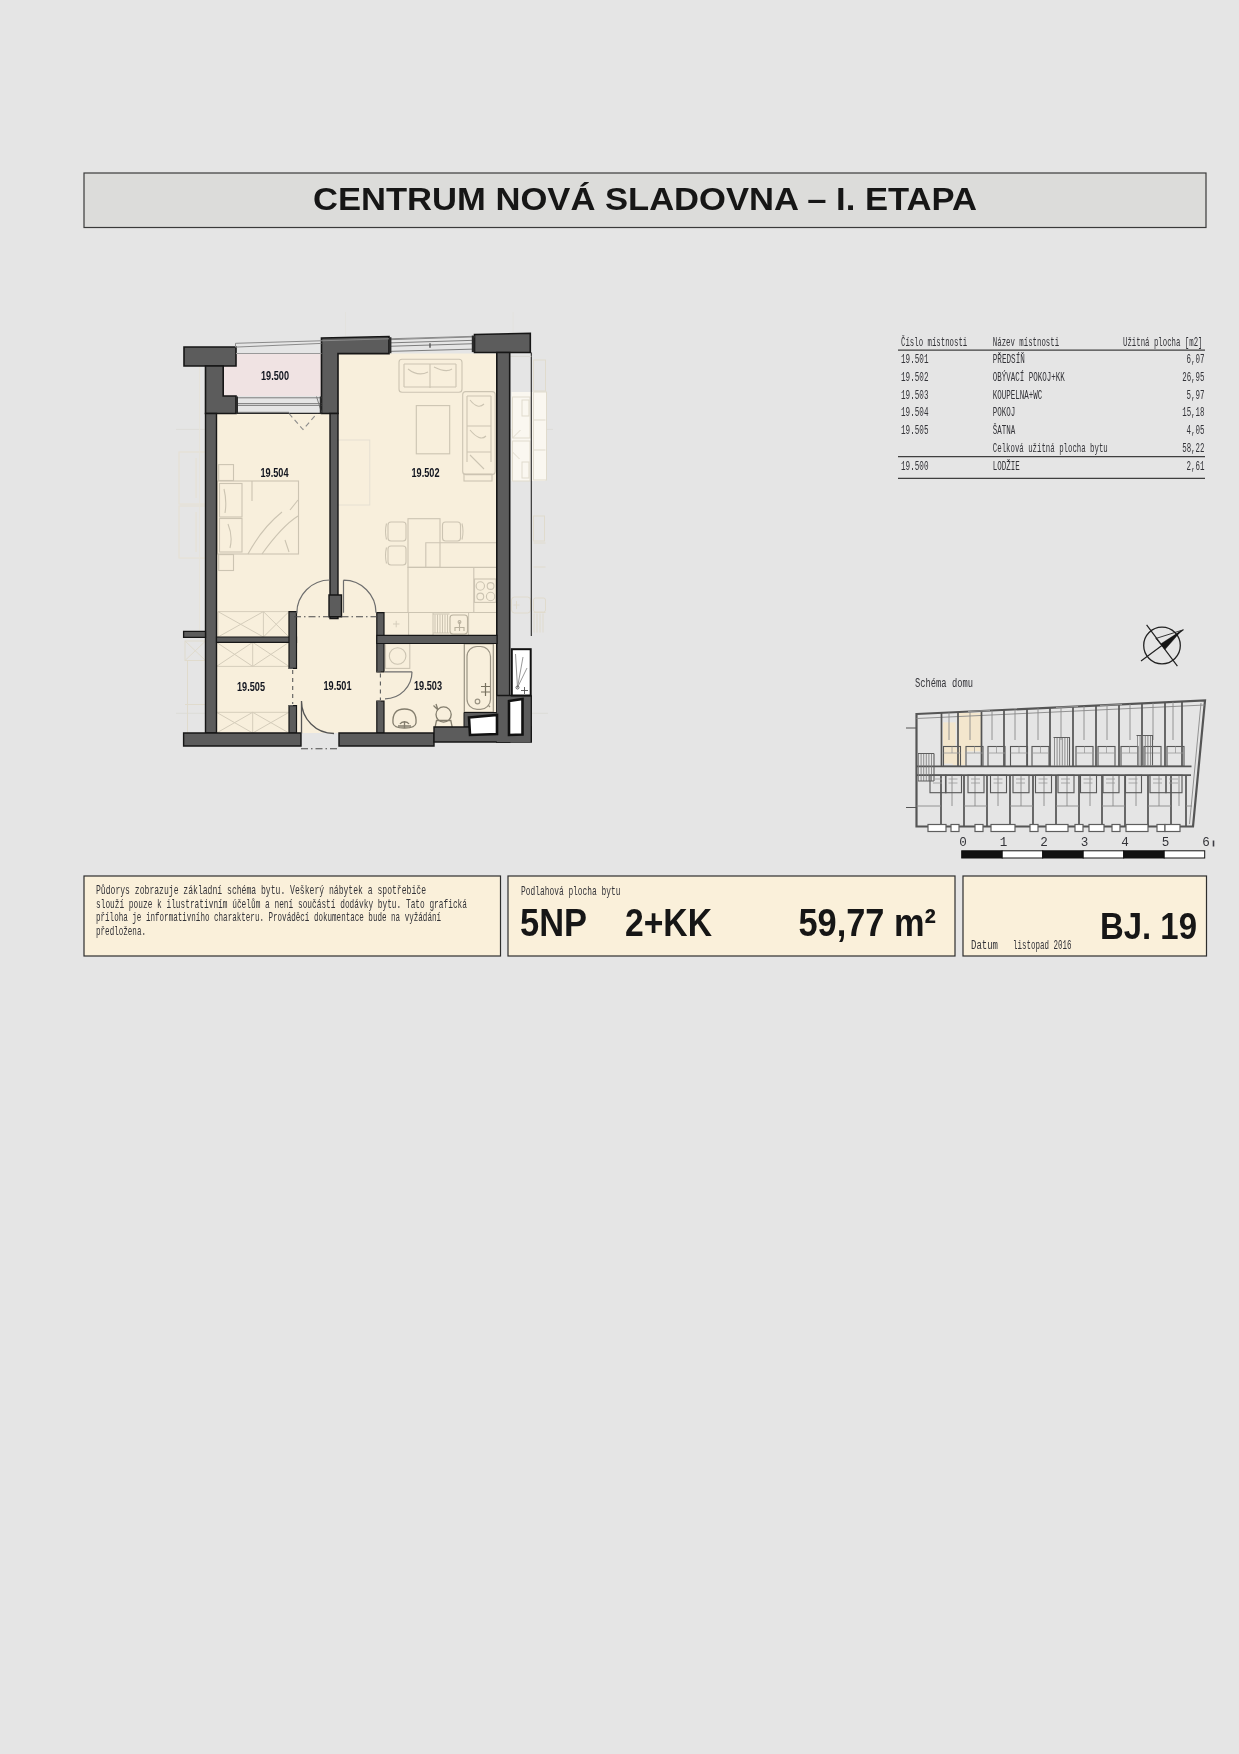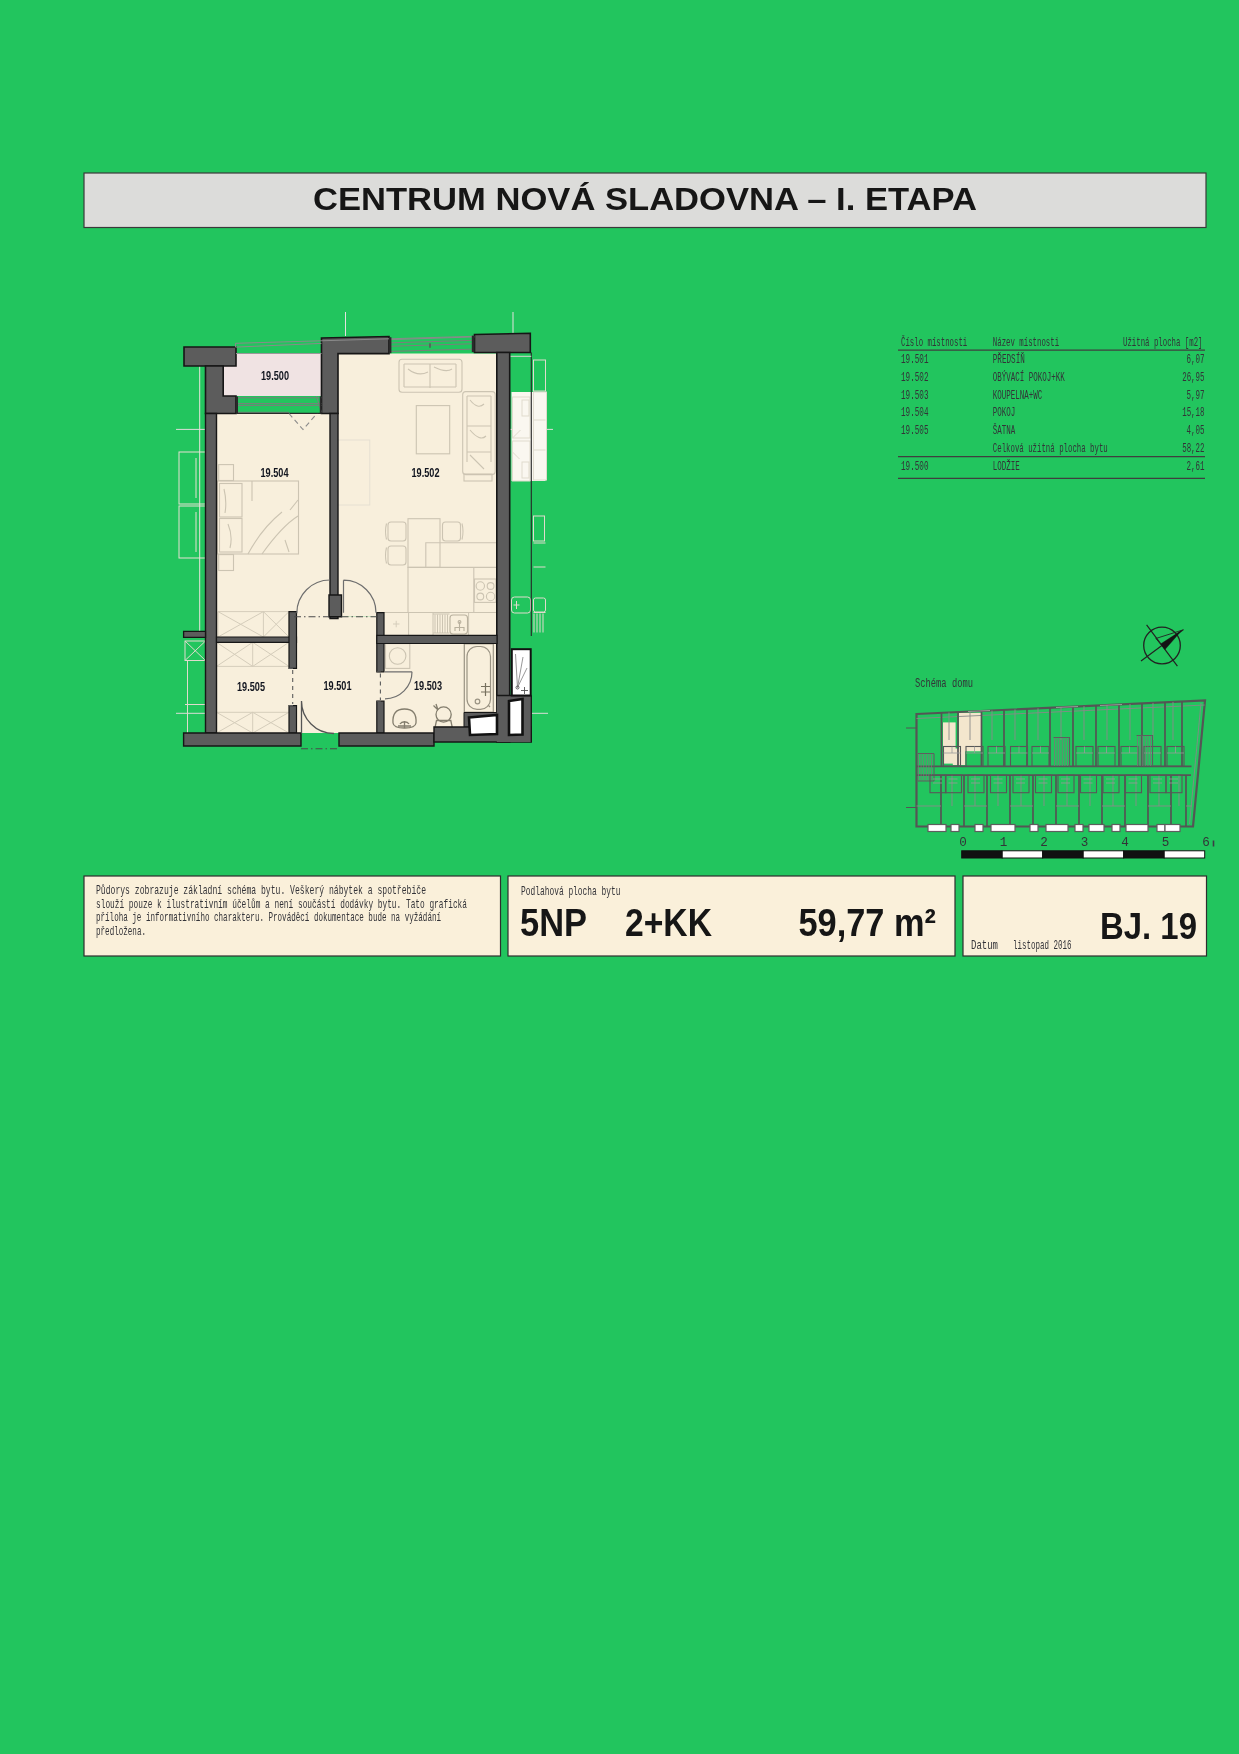--- a/index.html
+++ b/index.html
@@ -1,16 +1,16 @@
 <!DOCTYPE html>
 <html><head>
 <meta charset="utf-8">
 <style>
   html,body{margin:0;padding:0;background:#ffffff;}
-  #page{position:relative;width:1239px;height:1754px;background:#22c55e;overflow:hidden;}
+  #page{position:relative;width:1239px;height:1754px;background:#e5e5e5;overflow:hidden;}
   svg{position:absolute;left:0;top:0;}
   text{font-family:"Liberation Mono",monospace;}
   .cad{font-family:"Liberation Mono",monospace;fill:#333338;}
   .lbl{font-family:"Liberation Sans",sans-serif;font-weight:bold;fill:#12151f;}
   .big{font-family:"Liberation Sans",sans-serif;font-weight:bold;fill:#161616;}
 </style>
 </head>
 <body>
 <div id="page">
 <svg width="1239" height="1754" viewBox="0 0 1239 1754">

